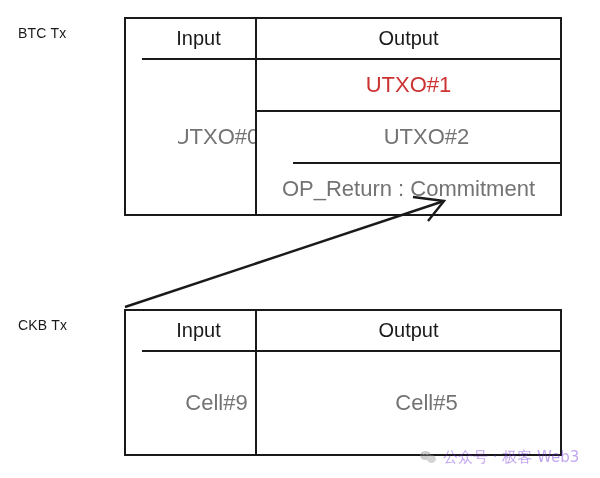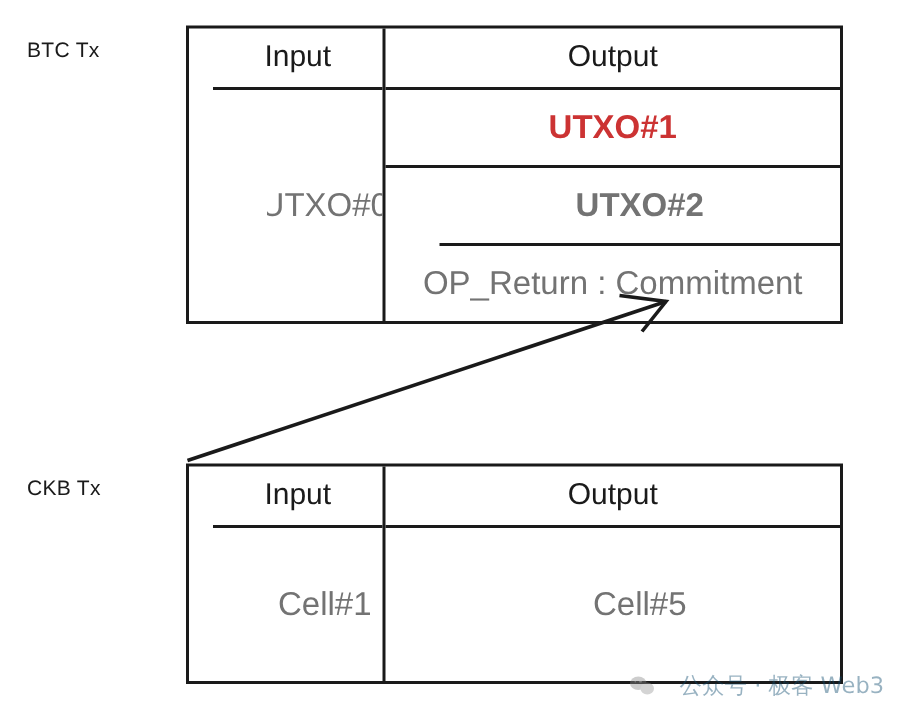--- a/index.html
+++ b/index.html
@@ -59,21 +59,21 @@
     height: 41px;
     flex: 0 0 41px;
     border-bottom: 2px solid #1a1a1a;
     font-size: 20px;
     color: #1a1a1a;
   }
   .body-cell {
     flex: 1 1 0;
     font-size: 22px;
   }
-  .divider { border-bottom: 2px solid #1a1a1a; font-weight: bold; }
+  .divider { border-bottom: 2px solid #1a1a1a; }
 
   .c-orange { color: #737373; margin-left: 36px; }
   .c-red    { color: #CC3333; }
   .c-blue   { color: #737373; }
 
   
   #btc-out-3 { font-size: 22px; }
 
   
   #arrow-svg {
@@ -85,24 +85,24 @@
     pointer-events: none;
   }
 
   
   #watermark {
     position: absolute;
     left: 420px;
     top: 448px;
     display: flex;
     align-items: center;
-    gap: 16px;
+    gap: 6px;
     opacity: 0.42;
     font-size: 15px;
-    color: #0c4a6e;
+    color: #6d28d9;
     white-space: nowrap;
     font-family: "DejaVu Sans", "Liberation Sans", sans-serif;
   }
   #wechat-icon {
     width: 17px;
     height: 15px;
     position: relative;
     flex: 0 0 auto;
   }
   #wechat-icon .b1, #wechat-icon .b2 {
@@ -140,21 +140,21 @@
       <div class="cell body-cell divider c-orange">UTXO#2</div>
       <div class="cell body-cell c-blue" id="btc-out-3">OP_Return : Commitment</div>
     </div>
   </div>
 
   <div class="tx-label" id="ckb-label">CKB Tx</div>
 
   <div class="tx-table" id="ckb-table">
     <div class="col col-input">
       <div class="cell hdr">Input</div>
-      <div class="cell body-cell c-orange">Cell#1</div>
+      <div class="cell body-cell c-orange">Cell#9</div>
     </div>
     <div class="col col-output">
       <div class="cell hdr">Output</div>
       <div class="cell body-cell c-orange">Cell#5</div>
     </div>
   </div>
 
   <svg id="arrow-svg" viewBox="0 0 600 478">
     <line x1="125" y1="307" x2="444" y2="201" stroke="#1a1a1a" stroke-width="2.4" stroke-linecap="butt"></line>
     <polyline points="413,197 444,201 428,221" fill="none" stroke="#1a1a1a" stroke-width="2.4" stroke-linejoin="miter" stroke-linecap="butt"></polyline>

